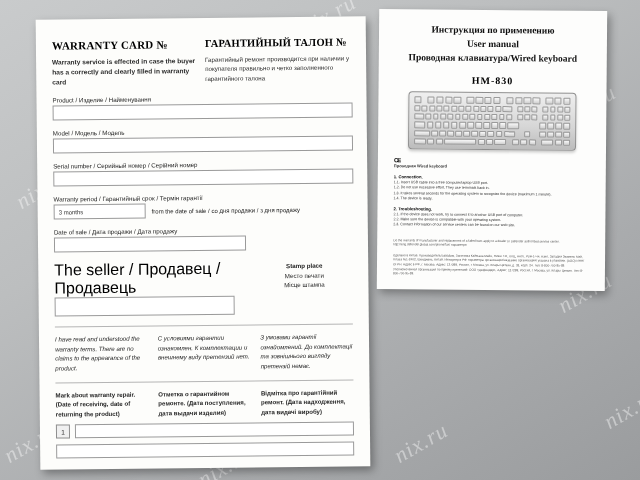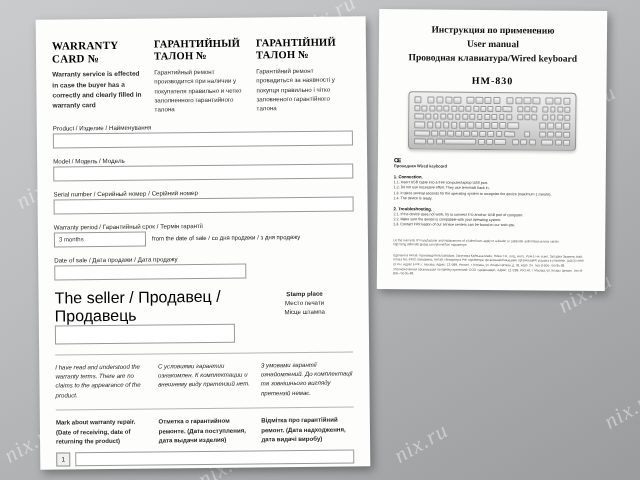--- a/index.html
+++ b/index.html
@@ -132,24 +132,20 @@
 
       <div class="cols">
         <div class="col first">
           <h1>WARRANTY CARD №</h1>
           <p>Warranty service is effected in case the buyer has a correctly and clearly filled in warranty card</p>
         </div>
         <div class="col">
           <h1>ГАРАНТИЙНЫЙ ТАЛОН №</h1>
           <p>Гарантийный ремонт производится при наличии у покупателя правильно и четко заполненного гарантийного талона</p>
         </div>
-        <div class="col">
-          <h1>ГАРАНТІЙНИЙ ТАЛОН №</h1>
-          <p>Гарантійний ремонт провадиться за наявності у покупця правильно і чітко заповненого гарантійного талона</p>
-        </div>
       </div>
 
       <div class="field">
         <div class="lbl">Product / Изделие / Найменування</div>
         <div class="box wide"></div>
       </div>
 
       <div class="field">
         <div class="lbl">Model / Модель / Модель</div>
         <div class="box wide"></div>

